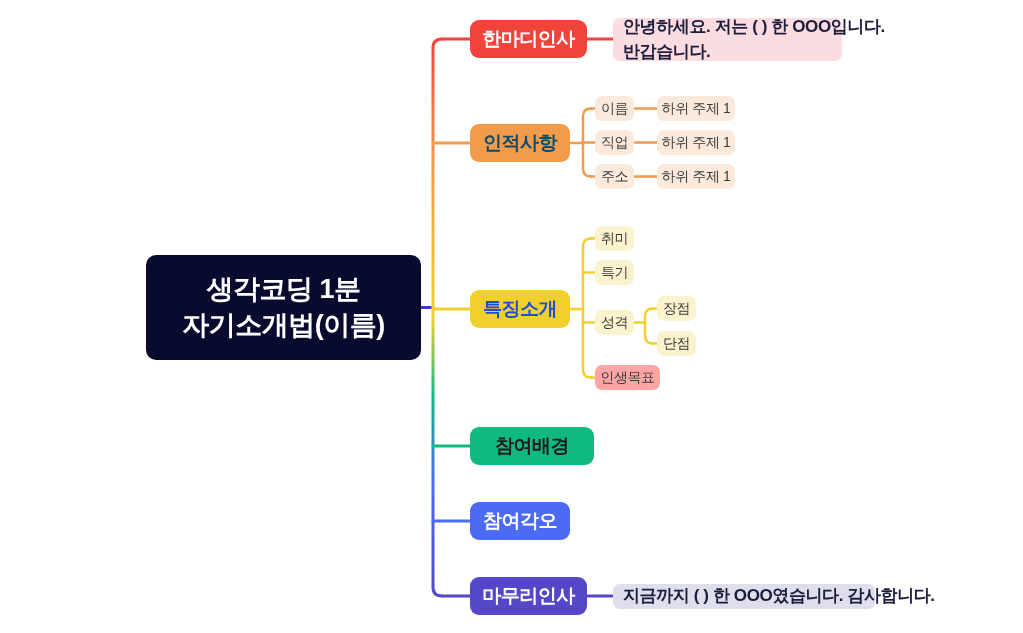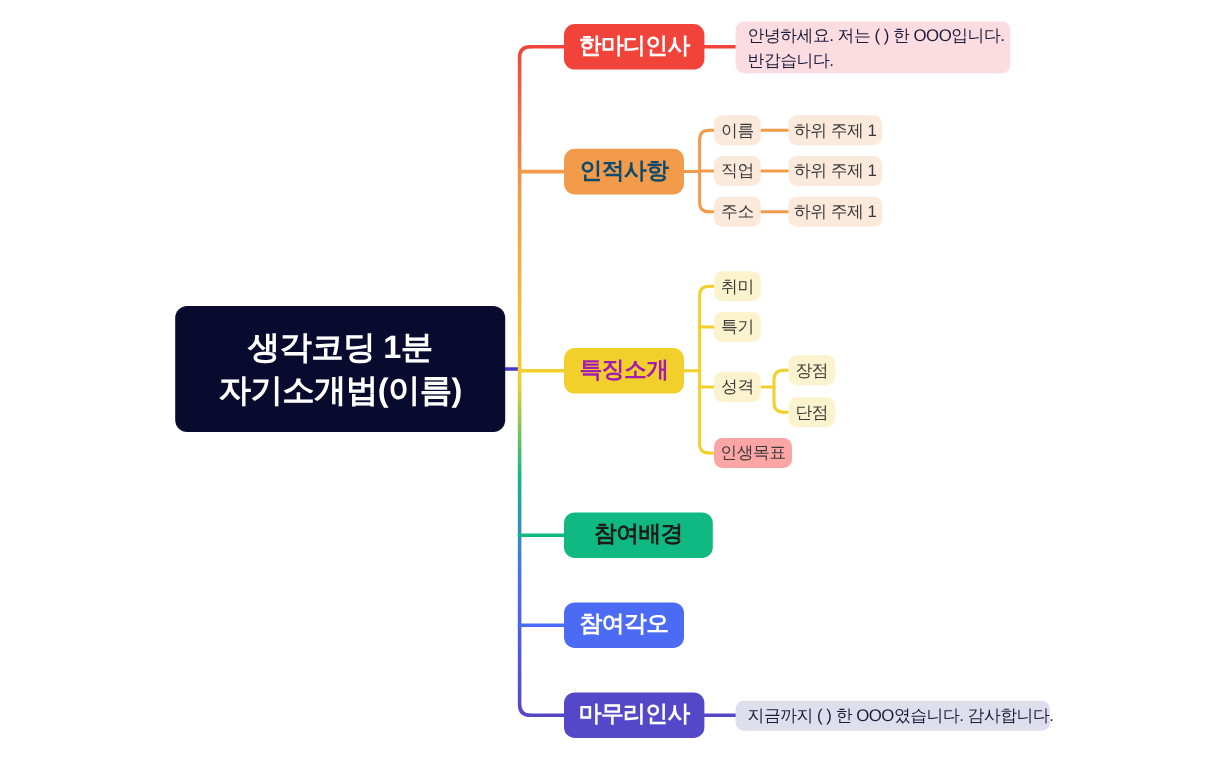--- a/index.html
+++ b/index.html
@@ -48,22 +48,22 @@
     letter-spacing: -0.5px;
   }
   .lvl2, .lvl3 {
     border-radius: 7px;
     font-size: 14px;
     font-weight: 400;
     letter-spacing: -0.4px;
   }
   .note {
     border-radius: 7px;
-    font-size: 14px;
-    font-weight: 400;
+    font-size: 17px;
+    font-weight: 700;
     letter-spacing: -0.4px;
     justify-content: flex-start;
     text-align: left;
     padding: 6px 10px;
     line-height: 1.45;
     color: #1c1c3c;
   }
 </style>
 </head>
 <body>
@@ -115,21 +115,21 @@
       <div class="node lvl1" style="left: 470px; top: 20px; width: 117px; height: 38px; background: rgb(242, 67, 59); color: rgb(255, 255, 255);">한마디인사</div>
       <div class="node note" style="left: 613px; top: 18px; width: 229px; height: 43px; background: rgb(251, 220, 224); color: rgb(28, 28, 60);">안녕하세요. 저는 ( ) 한 OOO입니다.
 반갑습니다.</div>
       <div class="node lvl1" style="left: 470px; top: 124px; width: 100px; height: 38px; background: rgb(242, 155, 75); color: #0c4a6e;">인적사항</div>
       <div class="node lvl2" style="left: 595px; top: 96px; width: 39px; height: 25px; background: rgb(251, 234, 220); color: rgb(58, 58, 58);">이름</div>
       <div class="node lvl3" style="left: 657px; top: 96px; width: 78px; height: 25px; background: rgb(251, 234, 220); color: rgb(58, 58, 58);">하위 주제 1</div>
       <div class="node lvl2" style="left: 595px; top: 130px; width: 39px; height: 25px; background: rgb(251, 234, 220); color: rgb(58, 58, 58);">직업</div>
       <div class="node lvl3" style="left: 657px; top: 130px; width: 78px; height: 25px; background: rgb(251, 234, 220); color: rgb(58, 58, 58);">하위 주제 1</div>
       <div class="node lvl2" style="left: 595px; top: 164px; width: 39px; height: 25px; background: rgb(251, 234, 220); color: rgb(58, 58, 58);">주소</div>
       <div class="node lvl3" style="left: 657px; top: 164px; width: 78px; height: 25px; background: rgb(251, 234, 220); color: rgb(58, 58, 58);">하위 주제 1</div>
-      <div class="node lvl1" style="left: 470px; top: 290px; width: 100px; height: 38px; background: rgb(242, 208, 44); color: #a21caf;">특징소개</div>
+      <div class="node lvl1" style="left: 470px; top: 290px; width: 100px; height: 38px; background: rgb(242, 208, 44); color: #1d4ed8;">특징소개</div>
       <div class="node lvl2" style="left: 595px; top: 226px; width: 39px; height: 25px; background: rgb(251, 243, 206); color: rgb(58, 58, 58);">취미</div>
       <div class="node lvl2" style="left: 595px; top: 260px; width: 39px; height: 25px; background: rgb(251, 243, 206); color: rgb(58, 58, 58);">특기</div>
       <div class="node lvl2" style="left: 595px; top: 310px; width: 39px; height: 25px; background: rgb(251, 243, 206); color: rgb(58, 58, 58);">성격</div>
       <div class="node lvl3" style="left: 657px; top: 296px; width: 39px; height: 25px; background: rgb(251, 243, 206); color: rgb(58, 58, 58);">장점</div>
       <div class="node lvl3" style="left: 657px; top: 331px; width: 39px; height: 25px; background: rgb(251, 243, 206); color: rgb(58, 58, 58);">단점</div>
       <div class="node lvl2" style="left: 595px; top: 365px; width: 65px; height: 25px; background: #fca5a5; color: rgb(58, 58, 58);">인생목표</div>
       <div class="node lvl1" style="left: 470px; top: 427px; width: 124px; height: 38px; background: rgb(16, 185, 129); color: rgb(28, 28, 28);">참여배경</div>
       <div class="node lvl1" style="left: 470px; top: 502px; width: 100px; height: 38px; background: rgb(76, 107, 245); color: rgb(255, 255, 255);">참여각오</div>
       <div class="node lvl1" style="left: 470px; top: 577px; width: 117px; height: 38px; background: rgb(85, 72, 200); color: rgb(255, 255, 255);">마무리인사</div>
       <div class="node note" style="left: 613px; top: 584px; width: 262px; height: 25px; background: rgb(222, 222, 236); color: rgb(28, 28, 60);">지금까지 ( ) 한 OOO였습니다. 감사합니다.</div>

